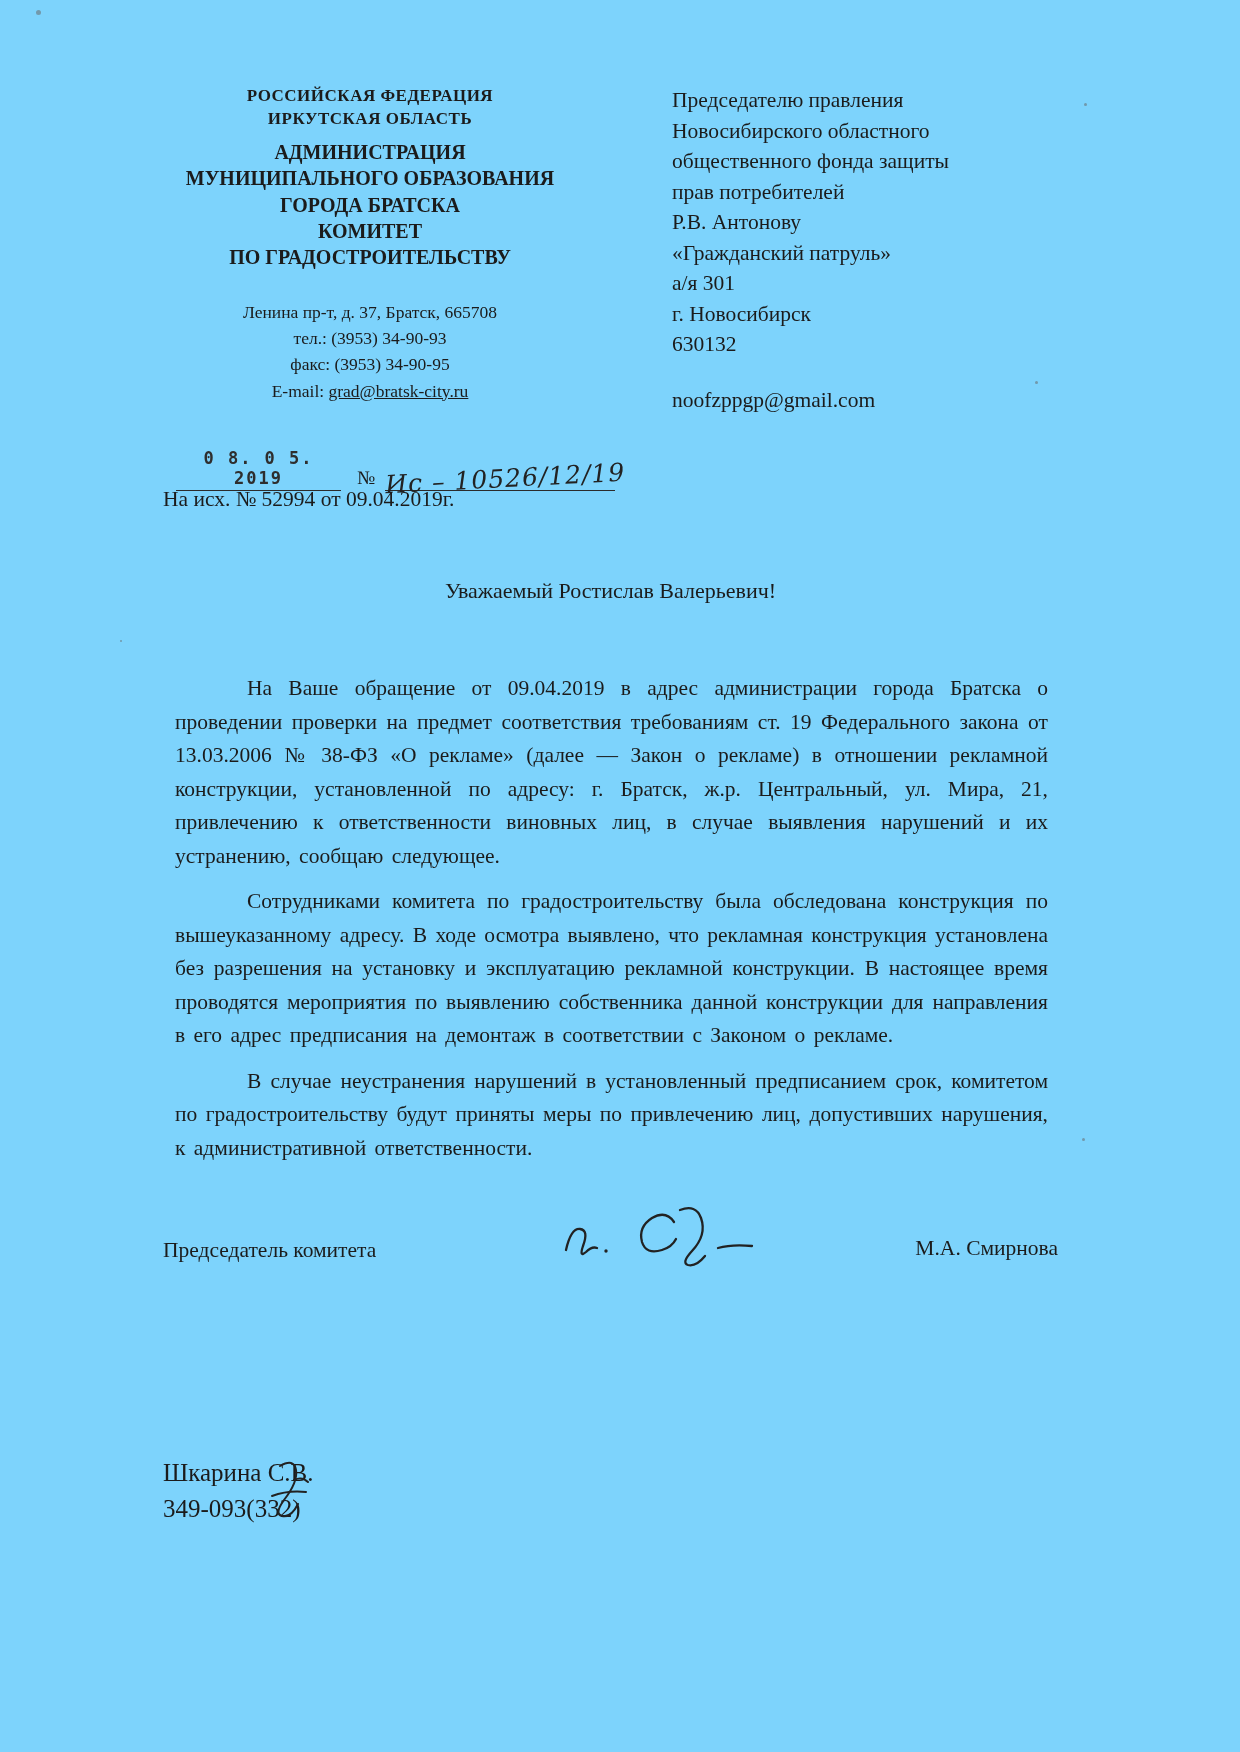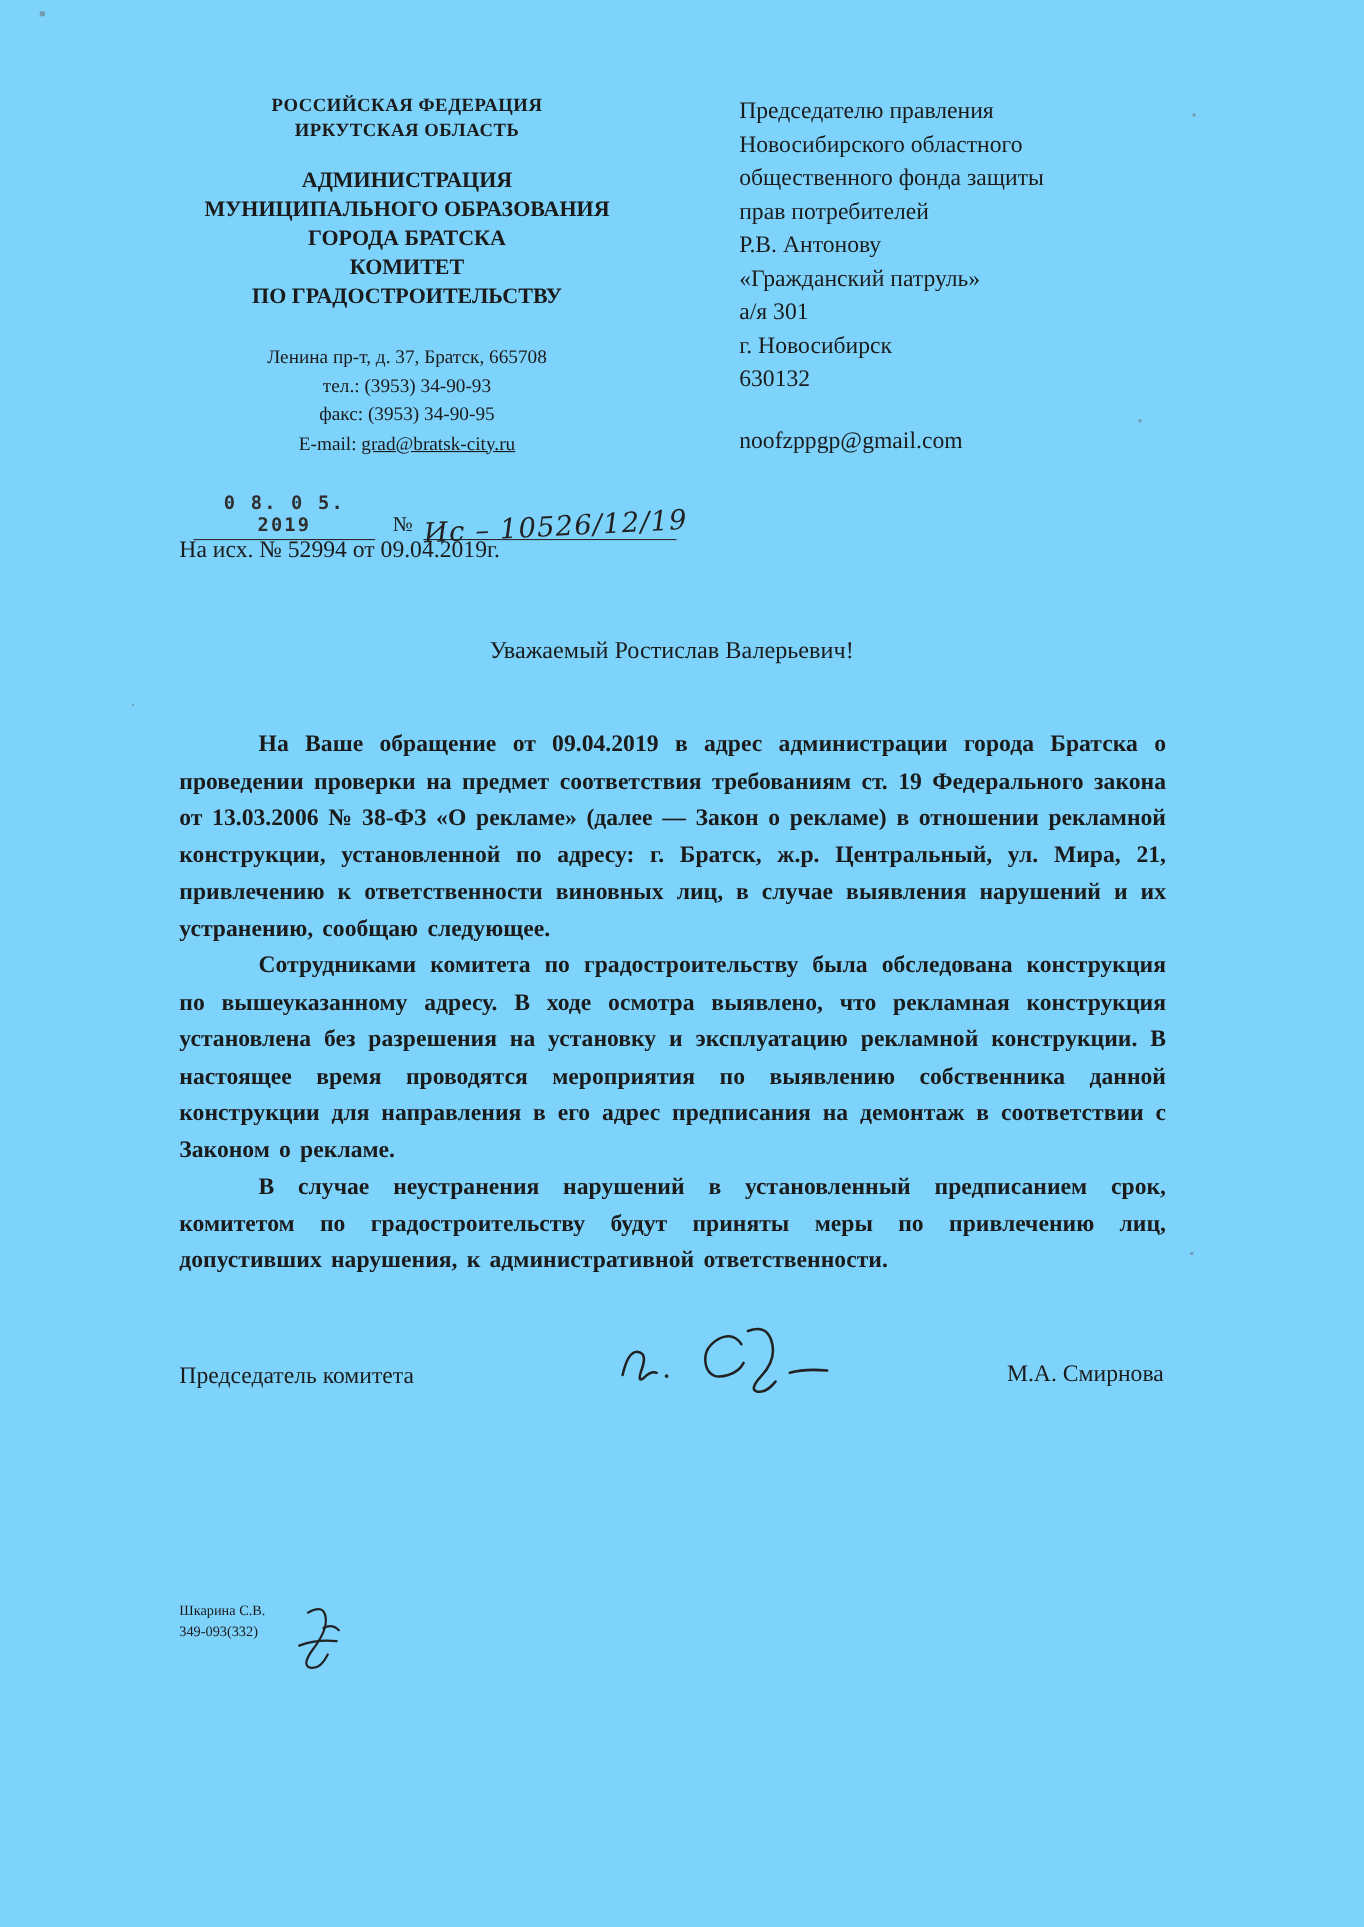--- a/index.html
+++ b/index.html
@@ -12,21 +12,21 @@
     color:#1b1b1b;
     overflow:hidden;
   }
 
   
   .letterhead {
     position:absolute; left:150px; top:85px; width:440px;
     text-align:center;
   }
   .lh-country { font-size:17px; font-weight:bold; letter-spacing:.5px; line-height:1.35; }
-  .lh-org     { font-size:20px; font-weight:bold; line-height:1.32; margin-top:20px; }
+  .lh-org     { font-size:20px; font-weight:bold; line-height:1.32; margin-top:8px; }
   .lh-dept    { font-size:20px; font-weight:bold; line-height:1.32; }
   .lh-contacts{ font-size:17.5px; line-height:1.5; margin-top:28px; }
   .lh-contacts .email a, .lh-contacts .email span.u { text-decoration:underline; color:inherit; }
 
   
   .ref-row {
     position:absolute; left:176px; top:448px; width:470px;
     display:flex; align-items:flex-end;
   }
   .stamp-box {
@@ -65,31 +65,31 @@
   
   .salutation {
     position:absolute; left:163px; top:578px; width:895px;
     text-align:center; font-size:22px;
   }
   .body-block {
     position:absolute; left:163px; top:660px; width:897px;
     font-size:21.5px; line-height:1.56;
     text-align:justify;
   }
-  .body-block p { margin:0; text-indent:72px; word-spacing:3px;font-weight:bold; }
+  .body-block p { margin:12px; text-indent:72px; word-spacing:3px; }
 
   
   .sig-title { position:absolute; left:163px; top:1238px; font-size:21.5px; }
   .sig-name  { position:absolute; right:182px; top:1236px; font-size:21.5px; }
   .sig-scribble { position:absolute; left:548px; top:1198px; }
 
   
   .footer {
     position:absolute; left:163px; top:1455px;
-    font-size:13px; line-height:1.45;
+    font-size:25px; line-height:1.45;
   }
   .footer-scribble { position:absolute; left:258px; top:1452px; }
 
   
   .dot { position:absolute; background:#6a6a6a; border-radius:50%; opacity:.55; }
 </style>
 </head>
 <body>
 
 <div class="page">

